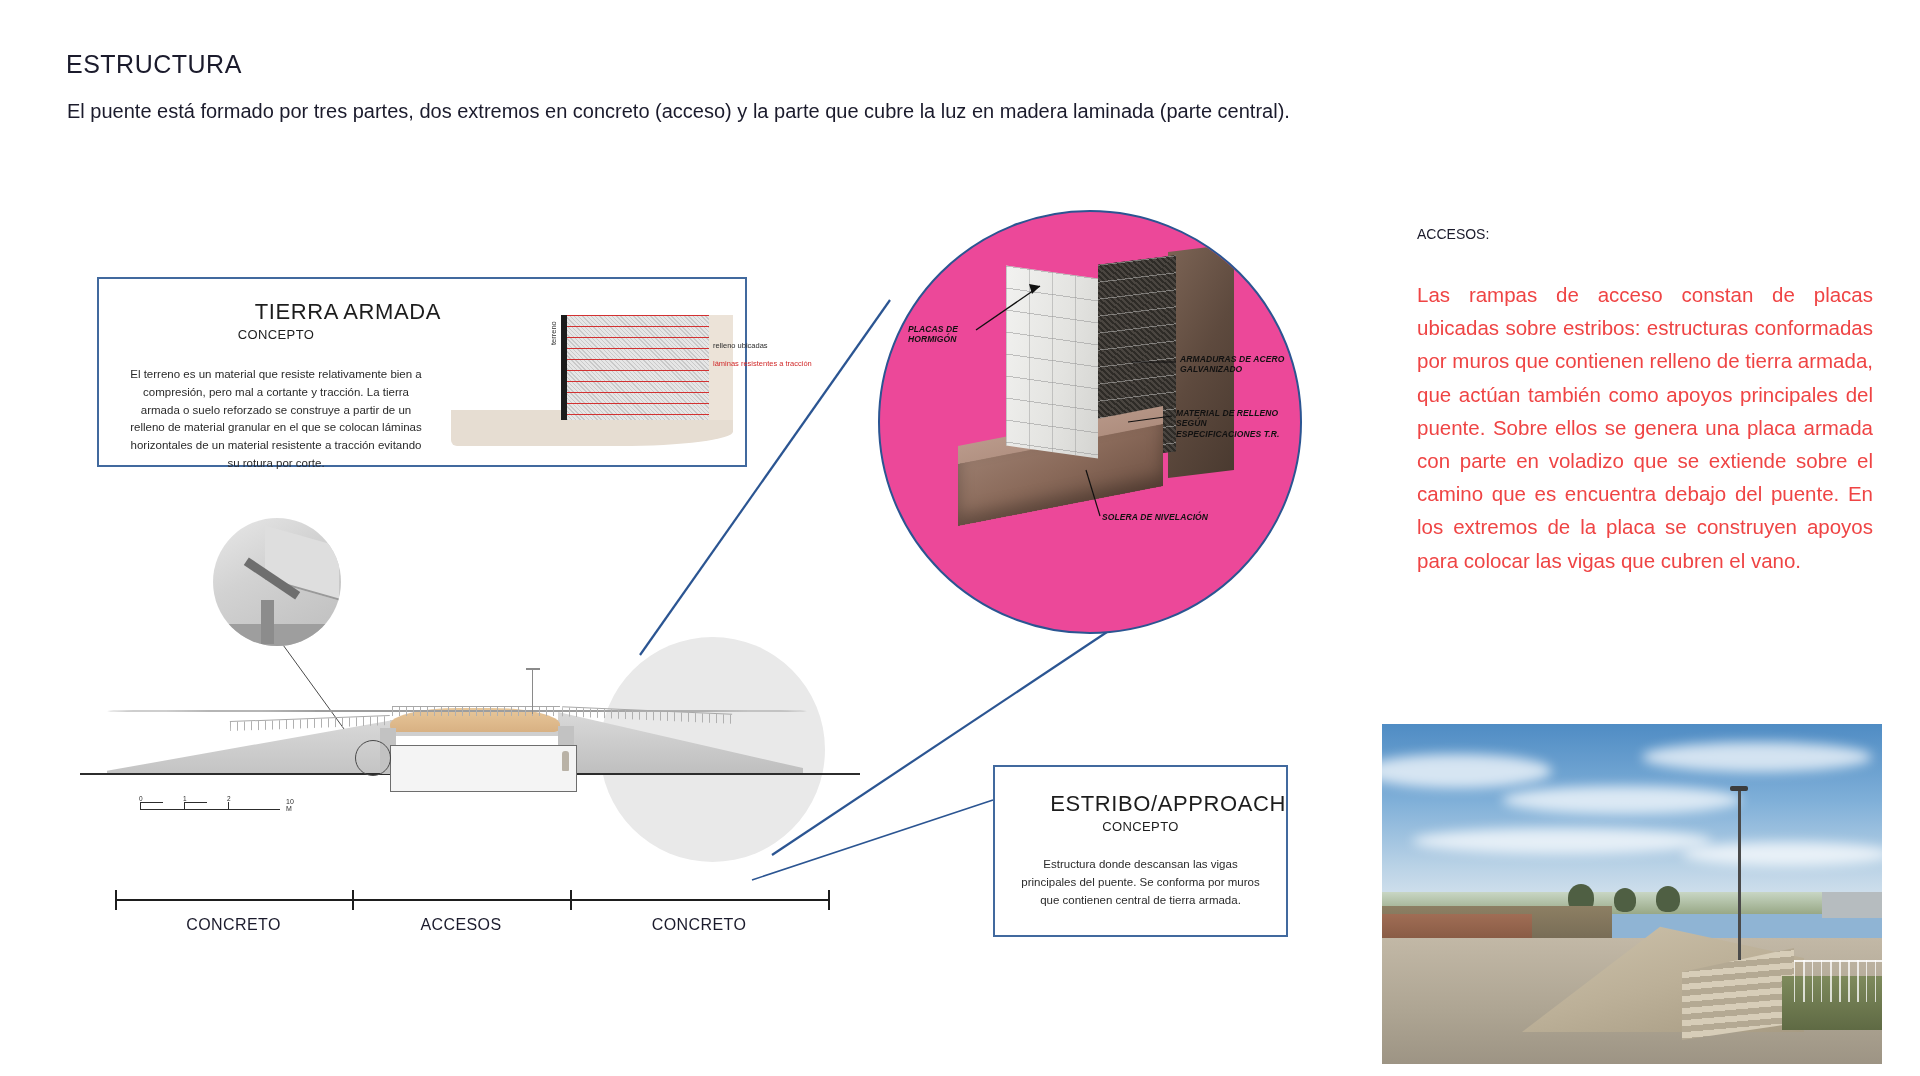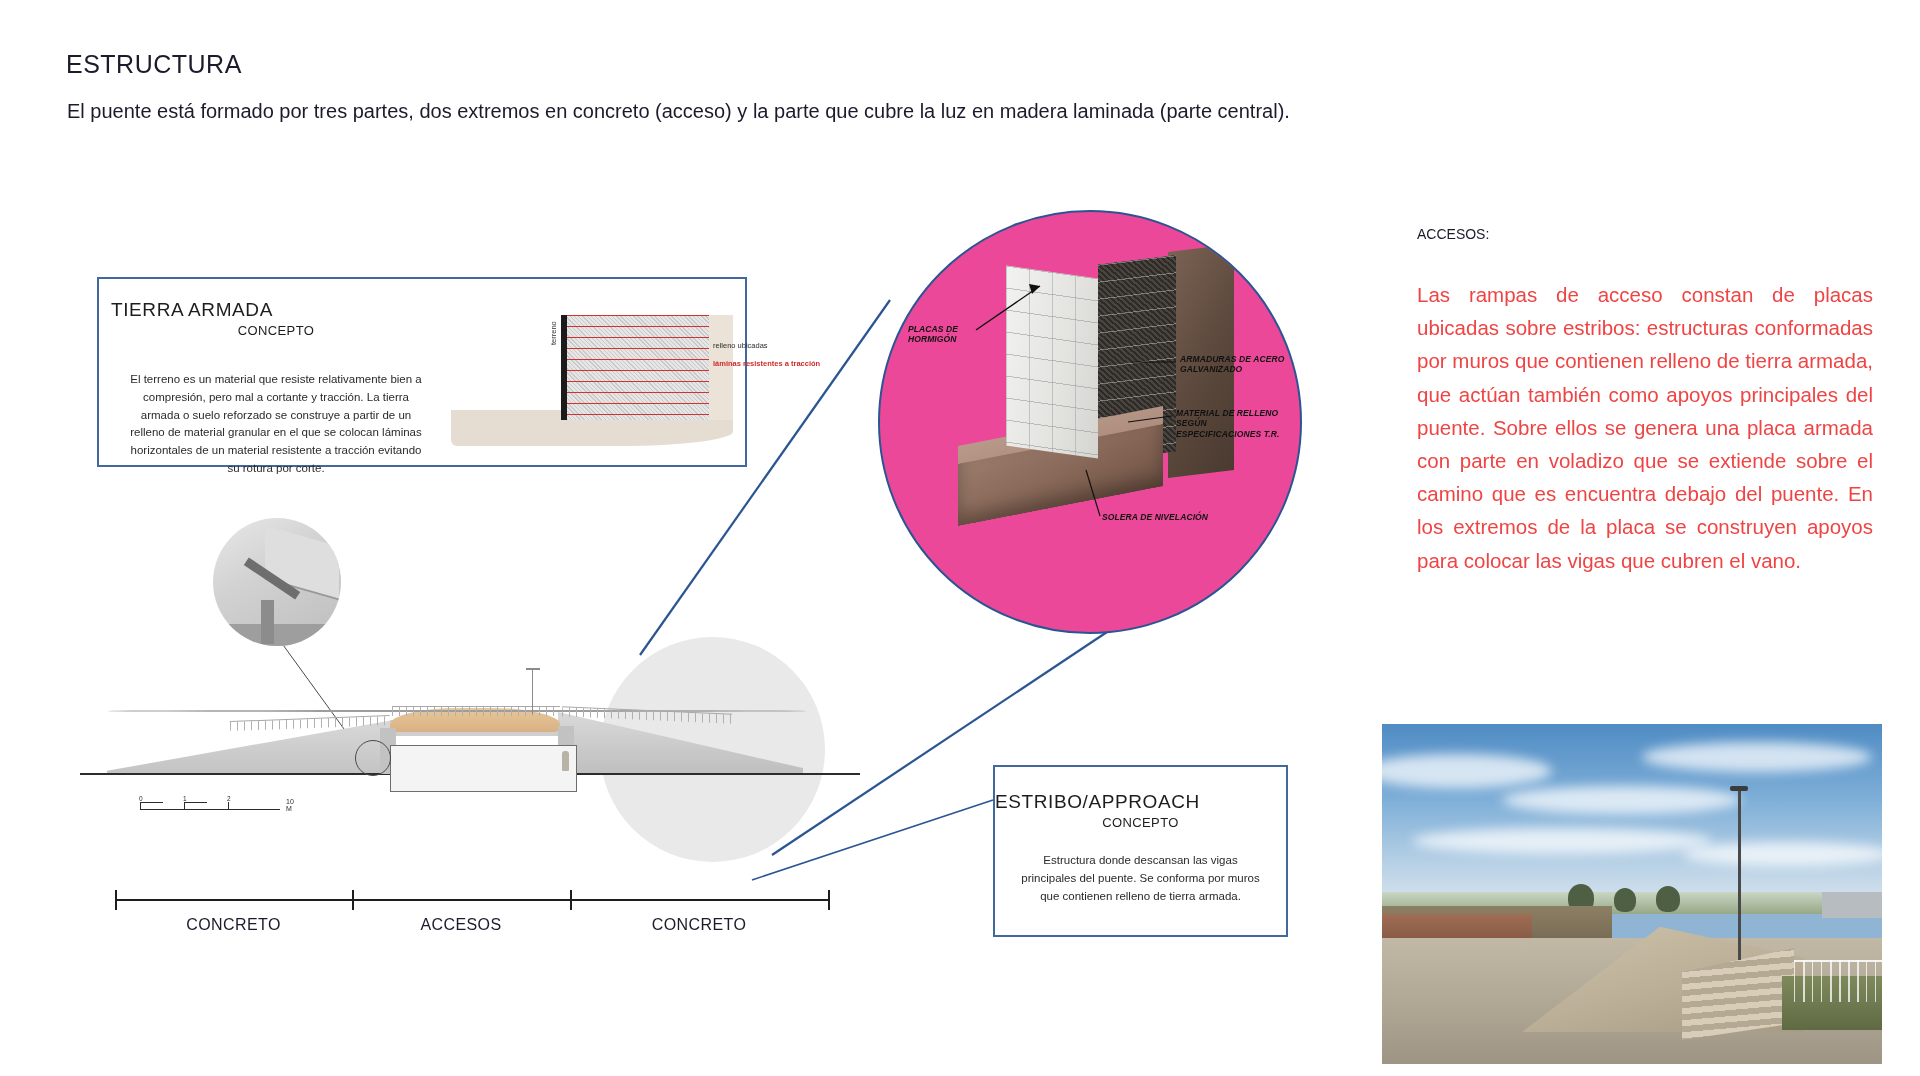--- a/index.html
+++ b/index.html
@@ -38,22 +38,22 @@
   }
 
   
   .concept-box {
     position: absolute;
     border: 2px solid #41699e;
     background: #ffffff;
     box-sizing: border-box;
   }
   .concept-title {
-    text-align: left;
-    font-size: 19px;
+    text-align: right;
+    font-size: 22px;
     letter-spacing: 0.6px;
     color: #1d1d1d;
   }
   .concept-sub {
     text-align: center;
     font-size: 13px;
     letter-spacing: 0.4px;
     color: #1d1d1d;
     margin-top: 2px;
   }
@@ -70,21 +70,21 @@
     top: 277px;
     width: 650px;
     height: 190px;
   }
   #tierra-text-col {
     position: absolute;
     left: 12px;
     top: 20px;
     width: 330px;
   }
-  #tierra-body { margin-top: 33px; padding: 0 14px; }
+  #tierra-body { margin-top: 24px; padding: 0 14px; }
 
   #tierra-diagram {
     position: absolute;
     left: 352px;
     top: 36px;
     width: 282px;
     height: 130px;
   }
   
   #ta-fill {
@@ -132,21 +132,21 @@
     height: 105px;
     background: #ece3d8;
   }
   .ta-label {
     position: absolute;
     font-size: 7.5px;
     line-height: 1.25;
     white-space: nowrap;
   }
   #ta-label-relleno { left: 262px; top: 26px; color: #2c2c2c; }
-  #ta-label-laminas { left: 262px; top: 44px; color: #d12a2a; font-weight: bold; }
+  #ta-label-laminas { left: 262px; top: 44px; color: #d12a2a; }
   #ta-label-terreno {
     left: 98px; top: 30px;
     color: #2c2c2c;
     transform: rotate(-90deg);
     transform-origin: left top;
   }
 
   
   #estribo-box {
     left: 993px;
@@ -704,21 +704,21 @@
 
   <div class="callout-label" id="cl-placas">PLACAS DE<br>HORMIGÓN</div>
   <div class="callout-label" id="cl-armaduras">ARMADURAS DE ACERO<br>GALVANIZADO</div>
   <div class="callout-label" id="cl-material">MATERIAL DE RELLENO SEGÚN<br>ESPECIFICACIONES T.R.</div>
   <div class="callout-label" id="cl-solera">SOLERA DE NIVELACIÓN</div>
 </div>
 
 <div class="concept-box" id="estribo-box">
   <div class="concept-title">ESTRIBO/APPROACH</div>
   <div class="concept-sub">CONCEPTO</div>
-  <div class="concept-body">Estructura donde descansan las vigas principales del puente. Se conforma por muros que contienen relleno de tierra armada.</div>
+  <div class="concept-body">Estructura donde descansan las vigas principales del puente. Se conforma por muros que contienen central de tierra armada.</div>
 </div>
 
 <div id="accesos-heading">ACCESOS:</div>
 <div id="accesos-body">Las rampas de acceso constan de placas ubicadas sobre estribos: estructuras conformadas por muros que contienen relleno de tierra armada, que actúan también como apoyos principales del puente. Sobre ellos se genera una placa armada con parte en voladizo que se extiende sobre el camino que es encuentra debajo del puente. En los extremos de la placa se construyen apoyos para colocar las vigas que cubren el vano.</div>
 
 <div id="photo">
   <div id="ph-sky"></div>
   <div class="ph-cloud" style="left:-20px; top:30px;  width:190px; height:34px;"></div>
   <div class="ph-cloud" style="left:120px; top:62px;  width:240px; height:28px;"></div>
   <div class="ph-cloud" style="left:260px; top:18px;  width:230px; height:30px;"></div>

